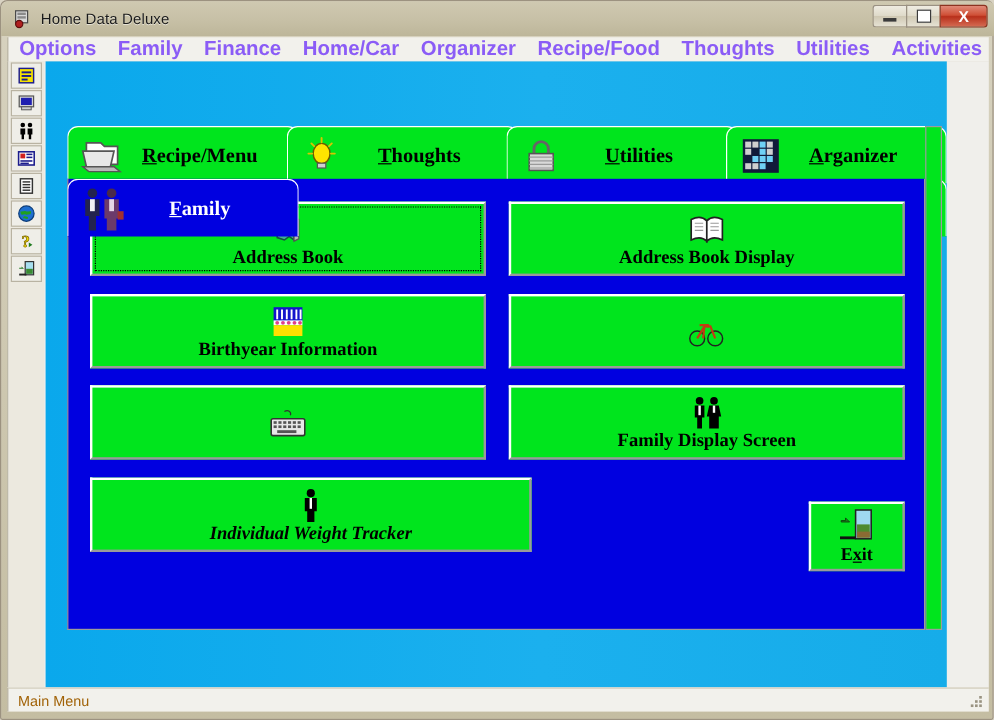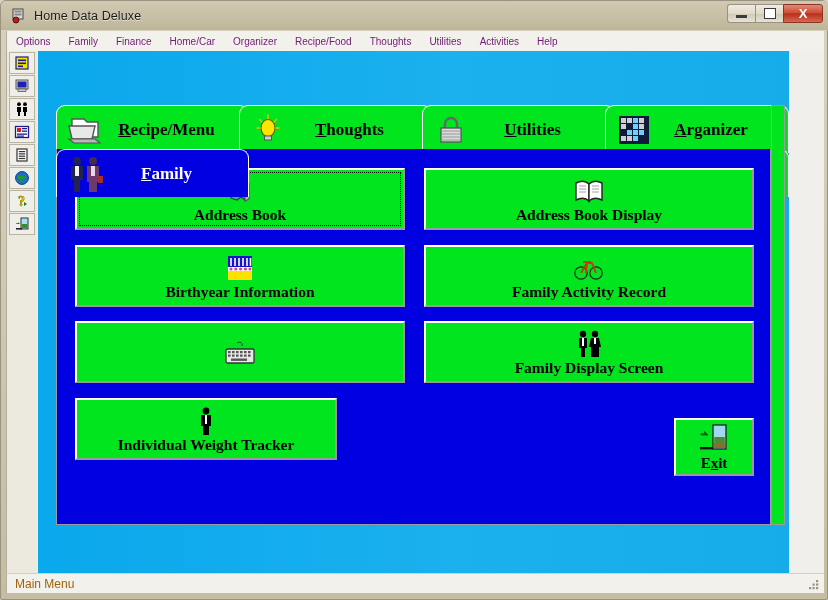--- a/index.html
+++ b/index.html
@@ -54,23 +54,23 @@
   .sq-glyph{display:block;width:10px;height:9px;border:1.5px solid #3b3b3b;background:#fff;}
   
   #menubar{
     position:absolute;left:5px;top:30px;width:818px;height:20px;
     box-sizing:border-box;
     background:#f2f1ec;
     border-left:1px solid #b4ae9b;
     display:flex;align-items:center;
   }
   .menu-item{
-    font-size:10px;color:#701a75;padding:2px 9px;
+    font-size:17px;color:#8b5cf6;padding:2px 9px;
     font-family:"Liberation Sans", sans-serif;
-    white-space:nowrap;cursor:default;
+    white-space:nowrap;cursor:default;font-weight:bold;
   }
   
   #client{
     position:absolute;left:5px;top:50px;width:818px;height:522px;
     background:#f0efeb;
     border-left:1px solid #b4ae9b;
     box-sizing:border-box;
     overflow:hidden;
   }
   
@@ -493,21 +493,20 @@
           <span class="bi">
             <svg width="30" height="26" viewBox="0 0 30 26">
               <circle cx="7" cy="17" r="6.2" fill="none" stroke="#222" stroke-width="1.2"></circle>
               <circle cx="22" cy="17" r="6.2" fill="none" stroke="#222" stroke-width="1.2"></circle>
               <path d="M7 17l6-10h5l4 10" fill="none" stroke="#c23b12" stroke-width="1.8"></path>
               <path d="M13 7l-1 10" stroke="#c23b12" stroke-width="1.8"></path>
               <path d="M9 6h7" stroke="#c23b12" stroke-width="1.8"></path>
               <path d="M16 5v3" stroke="#c23b12" stroke-width="1.6"></path>
             </svg>
           </span>
-          <span class="bl">Family Activity Record</span>
         </div>
 
         <div class="bigbtn" style="left:18px;top:172px;width:330px;height:62px;">
 
           <span class="bi">
             <svg width="32" height="26" viewBox="0 0 32 26">
               <path d="M13 2c3-2 6 0 5 3" fill="none" stroke="#333" stroke-width="1"></path>
               <rect x="2" y="8" width="28" height="14" rx="1.5" fill="#e8e8e8" stroke="#333" stroke-width="1.3"></rect>
               <g fill="#555">
                 <rect x="4" y="10" width="2.6" height="2.2"></rect>
@@ -536,21 +535,21 @@
               <path d="M5 8h8v10h-2v9H7v-9H5z" fill="#000"></path>
               <rect x="8" y="8" width="2" height="8" fill="#fff"></rect>
               <circle cx="21" cy="4" r="3.2" fill="#000"></circle>
               <path d="M17 8h8l2 9h-2v10h-8V17h-2z" fill="#000"></path>
               <rect x="20" y="8" width="2" height="6" fill="#fff"></rect>
             </svg>
           </span>
           <span class="bl">Family Display Screen</span>
         </div>
 
-        <div class="bigbtn" style="left:18px;top:249px;width:262px;height:62px;">
+        <div class="bigbtn" style="left:18px;top:249px;width:368px;height:62px;font-style:italic;">
 
           <span class="bi">
             <svg width="22" height="28" viewBox="0 0 22 28">
               <circle cx="11" cy="4" r="3.4" fill="#000"></circle>
               <path d="M6 8h10v11h-2v9h-6v-9H6z" fill="#000"></path>
               <rect x="10" y="8" width="2" height="9" fill="#fff"></rect>
             </svg>
           </span>
           <span class="bl">Individual Weight Tracker</span>
         </div>

